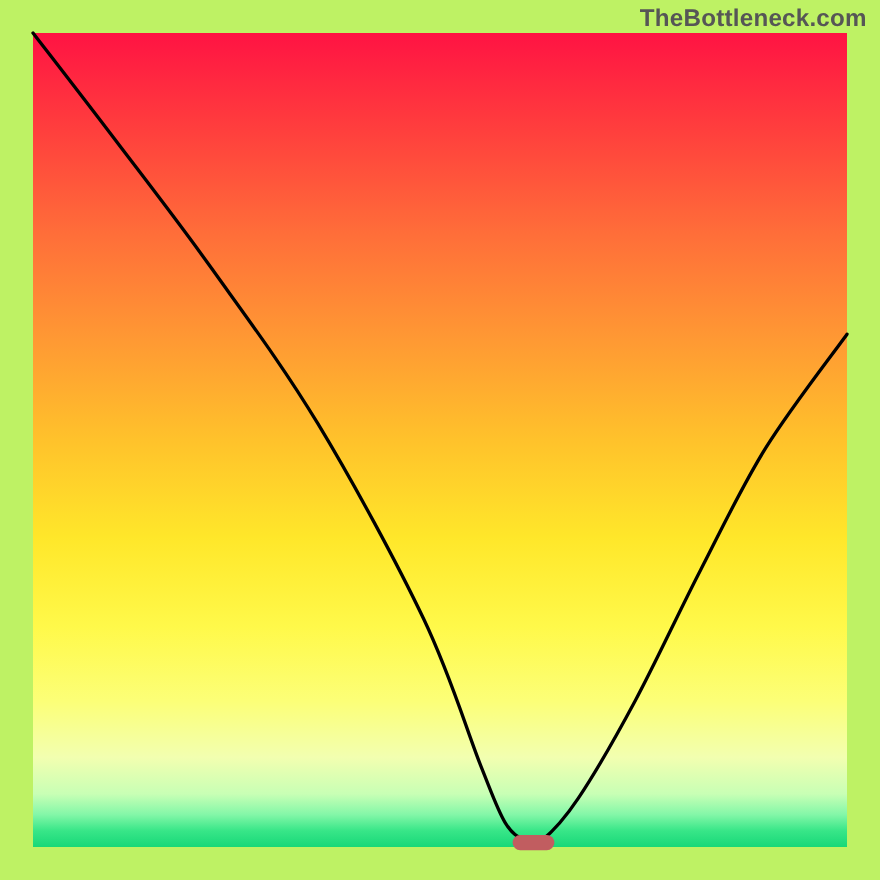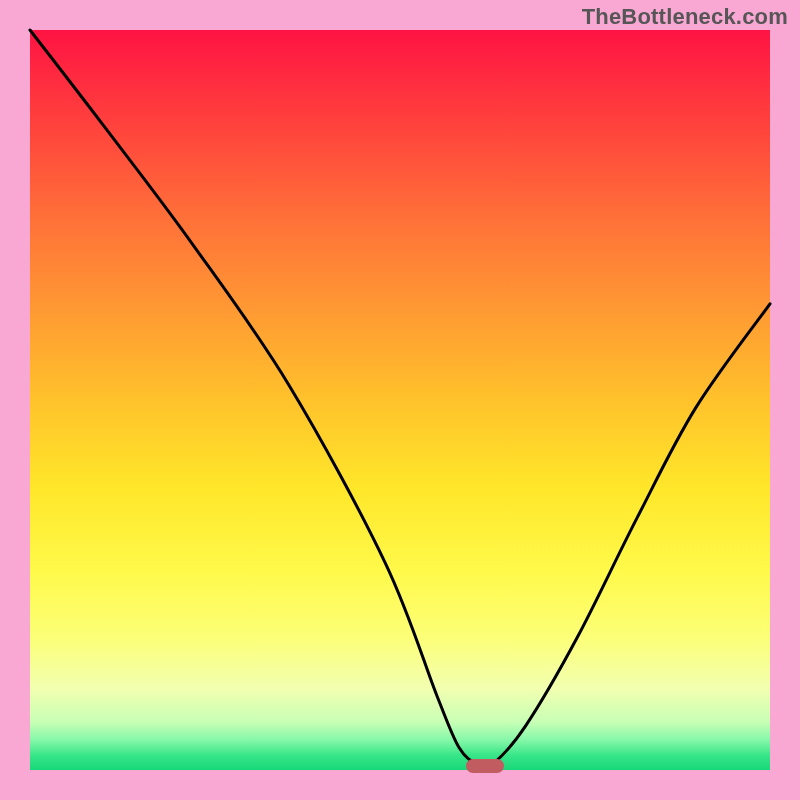--- a/index.html
+++ b/index.html
@@ -7,21 +7,21 @@
     padding: 0;
     width: 800px;
     height: 800px;
     background: #000;
     overflow: hidden;
   }
   .frame {
     position: relative;
     width: 800px;
     height: 800px;
-    background: #f9a8d4;
+    background: #bef264;
   }
   .attribution {
     position: absolute;
     top: 4px;
     right: 12px;
     font-family: Arial, Helvetica, sans-serif;
     font-size: 22px;
     font-weight: 600;
     color: #565656;
     letter-spacing: 0.2px;

